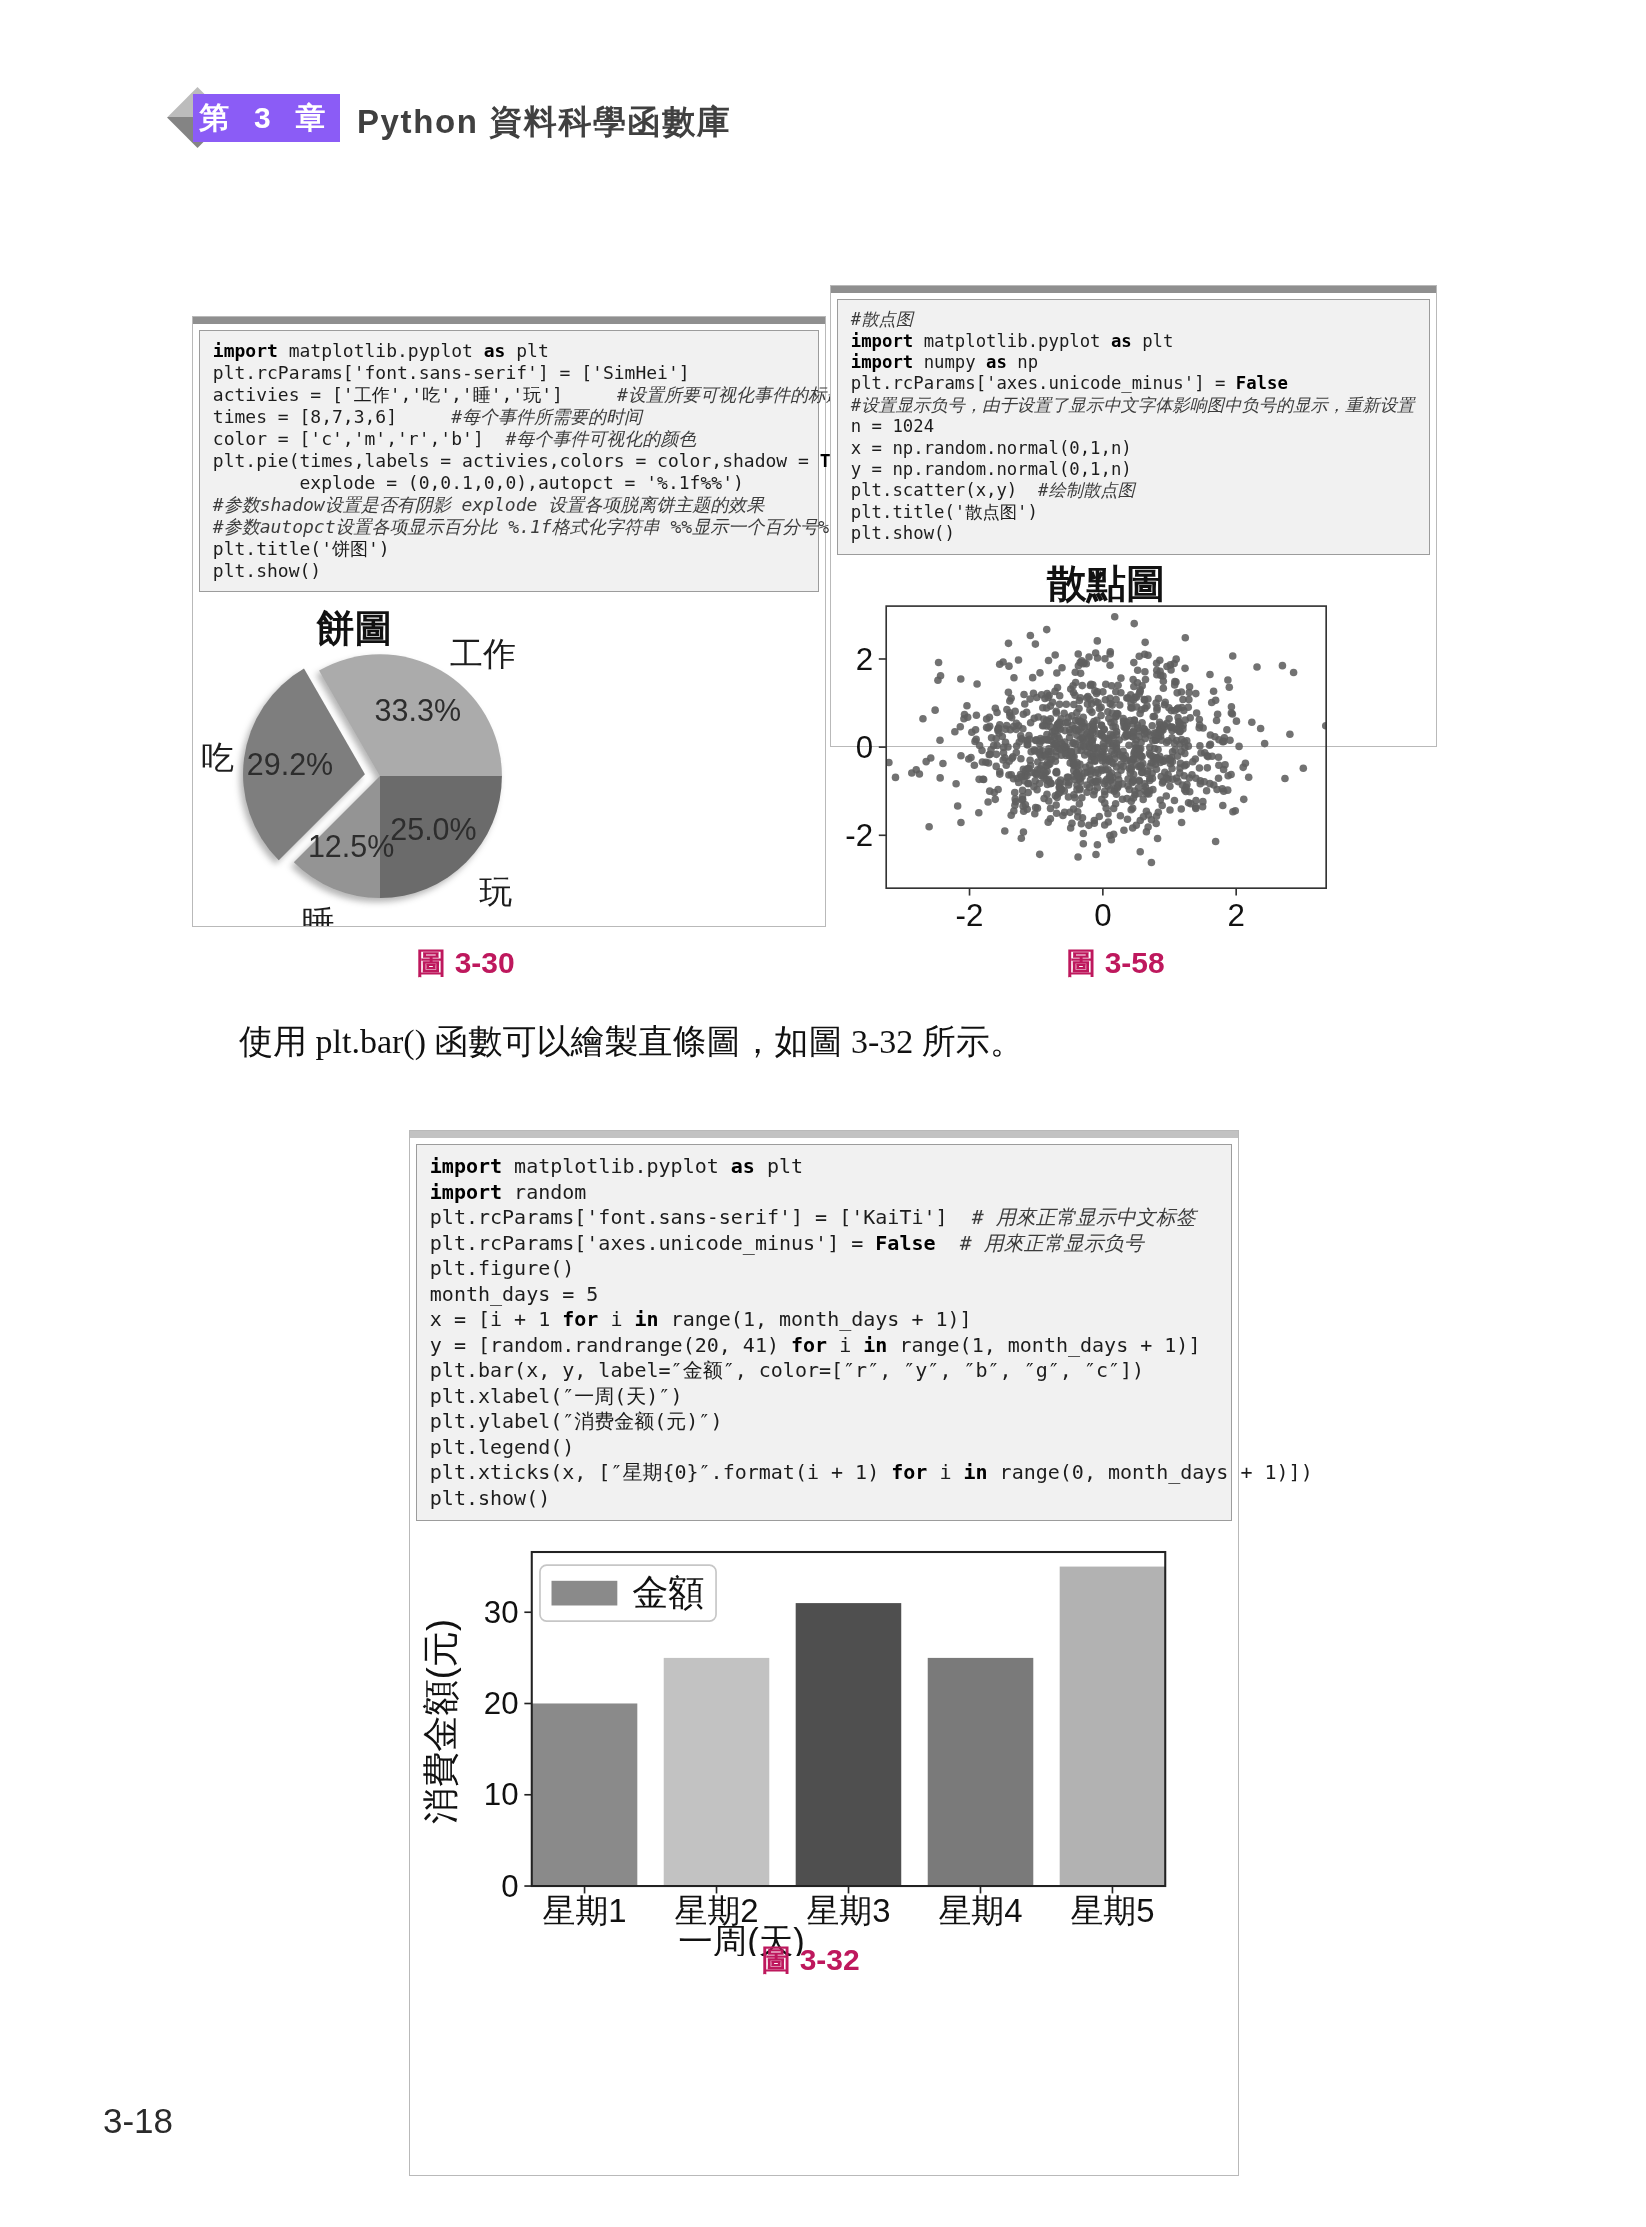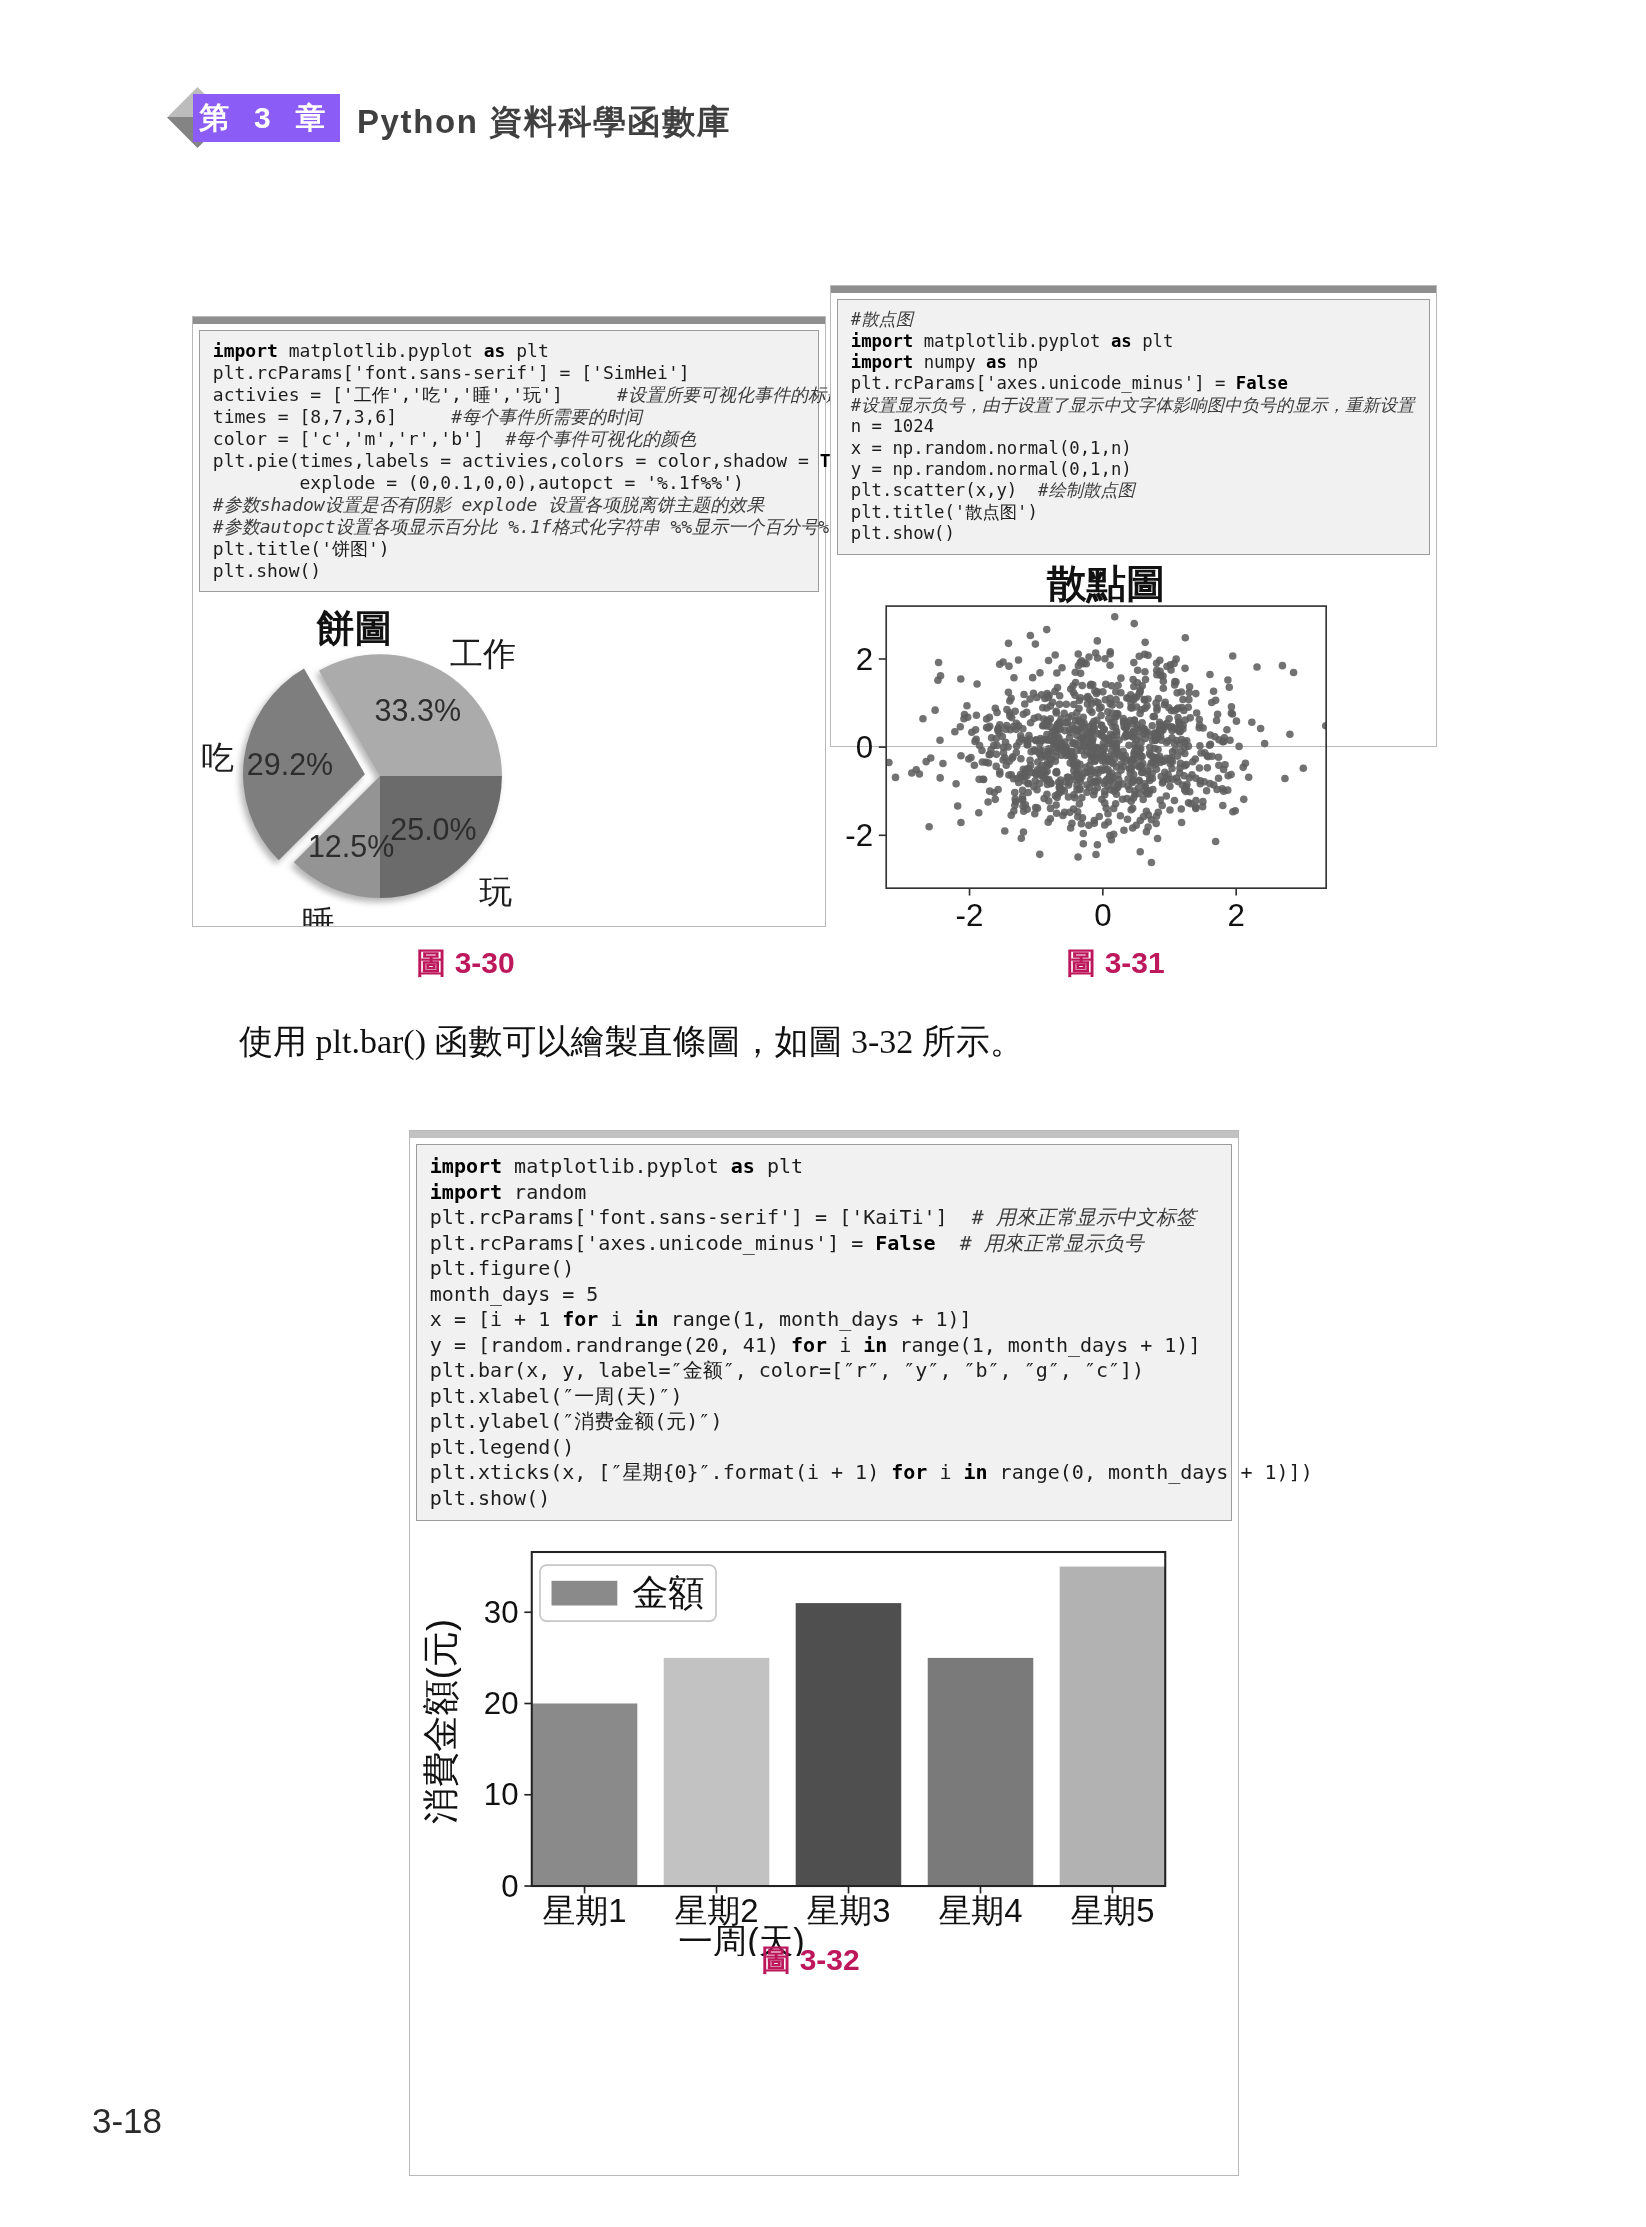--- a/index.html
+++ b/index.html
@@ -1137,21 +1137,21 @@
       <line x1="492.56818181818187" y1="410" x2="492.56818181818187" y2="419" stroke="#333" stroke-width="2"></line>
       <text x="492.56818181818187" y="456" font-size="38" fill="#111" text-anchor="middle">2</text>
       <line x1="58" y1="345.6875" x2="67" y2="345.6875" stroke="#333" stroke-width="2"></line>
       <text x="51" y="358.6875" font-size="38" fill="#111" text-anchor="end">-2</text>
       <line x1="58" y1="238.5" x2="67" y2="238.5" stroke="#333" stroke-width="2"></line>
       <text x="51" y="251.5" font-size="38" fill="#111" text-anchor="end">0</text>
       <line x1="58" y1="131.3125" x2="67" y2="131.3125" stroke="#333" stroke-width="2"></line>
       <text x="51" y="144.3125" font-size="38" fill="#111" text-anchor="end">2</text>
     </svg>
 </div>
-<div class="caption" style="left:992px;top:943px;">圖 3-31</div>
+<div class="caption" style="left:992px;top:943px;">圖 3-58</div>
 
 <div class="bodytext" style="left:239px;top:1019px;">使用 plt.bar() 函數可以繪製直條圖，如圖 3-32 所示。</div>
 
 <div class="panel" style="left:409px;top:1130px;width:830px;height:1046px;">
   <div class="topstrip light"></div>
   <div class="codebox">
     <pre style="font-size:20px;line-height:25.5px;"><span><b>import</b> matplotlib.pyplot <b>as</b> plt</span>
 <span><b>import</b> random</span>
 <span>plt.rcParams['font.sans-serif'] = ['KaiTi']  <span class="cmt"># 用來正常显示中文标签</span></span>
 <span>plt.rcParams['axes.unicode_minus'] = <b>False</b>  <span class="cmt"># 用來正常显示负号</span></span>
@@ -1193,14 +1193,14 @@
       <text x="132" y="120.21311475409834" font-size="38" fill="#111" text-anchor="end">30</text>
       <text x="403" y="521" font-size="42" fill="#111" text-anchor="middle">一周(天)</text>
       <text transform="translate(52,240) rotate(-90)" font-size="44" fill="#111" text-anchor="middle">消費金額(元)</text>
       <rect x="158" y="50" width="214" height="68" rx="8" fill="#fff" stroke="#c6c6c6" stroke-width="2"></rect>
       <rect x="172" y="69" width="80" height="30" fill="#8a8a8a"></rect>
       <text x="270" y="99" font-size="44" fill="#111">金額</text>
     </svg>
 </div>
 <div class="caption" style="left:687px;top:1940px;">圖 3-32</div>
 
-<div class="pagenum" style="left:92px;top:2101px;">3-18</div>
+<div class="pagenum" style="left:103px;top:2101px;">3-18</div>
 
 
 </body></html>

